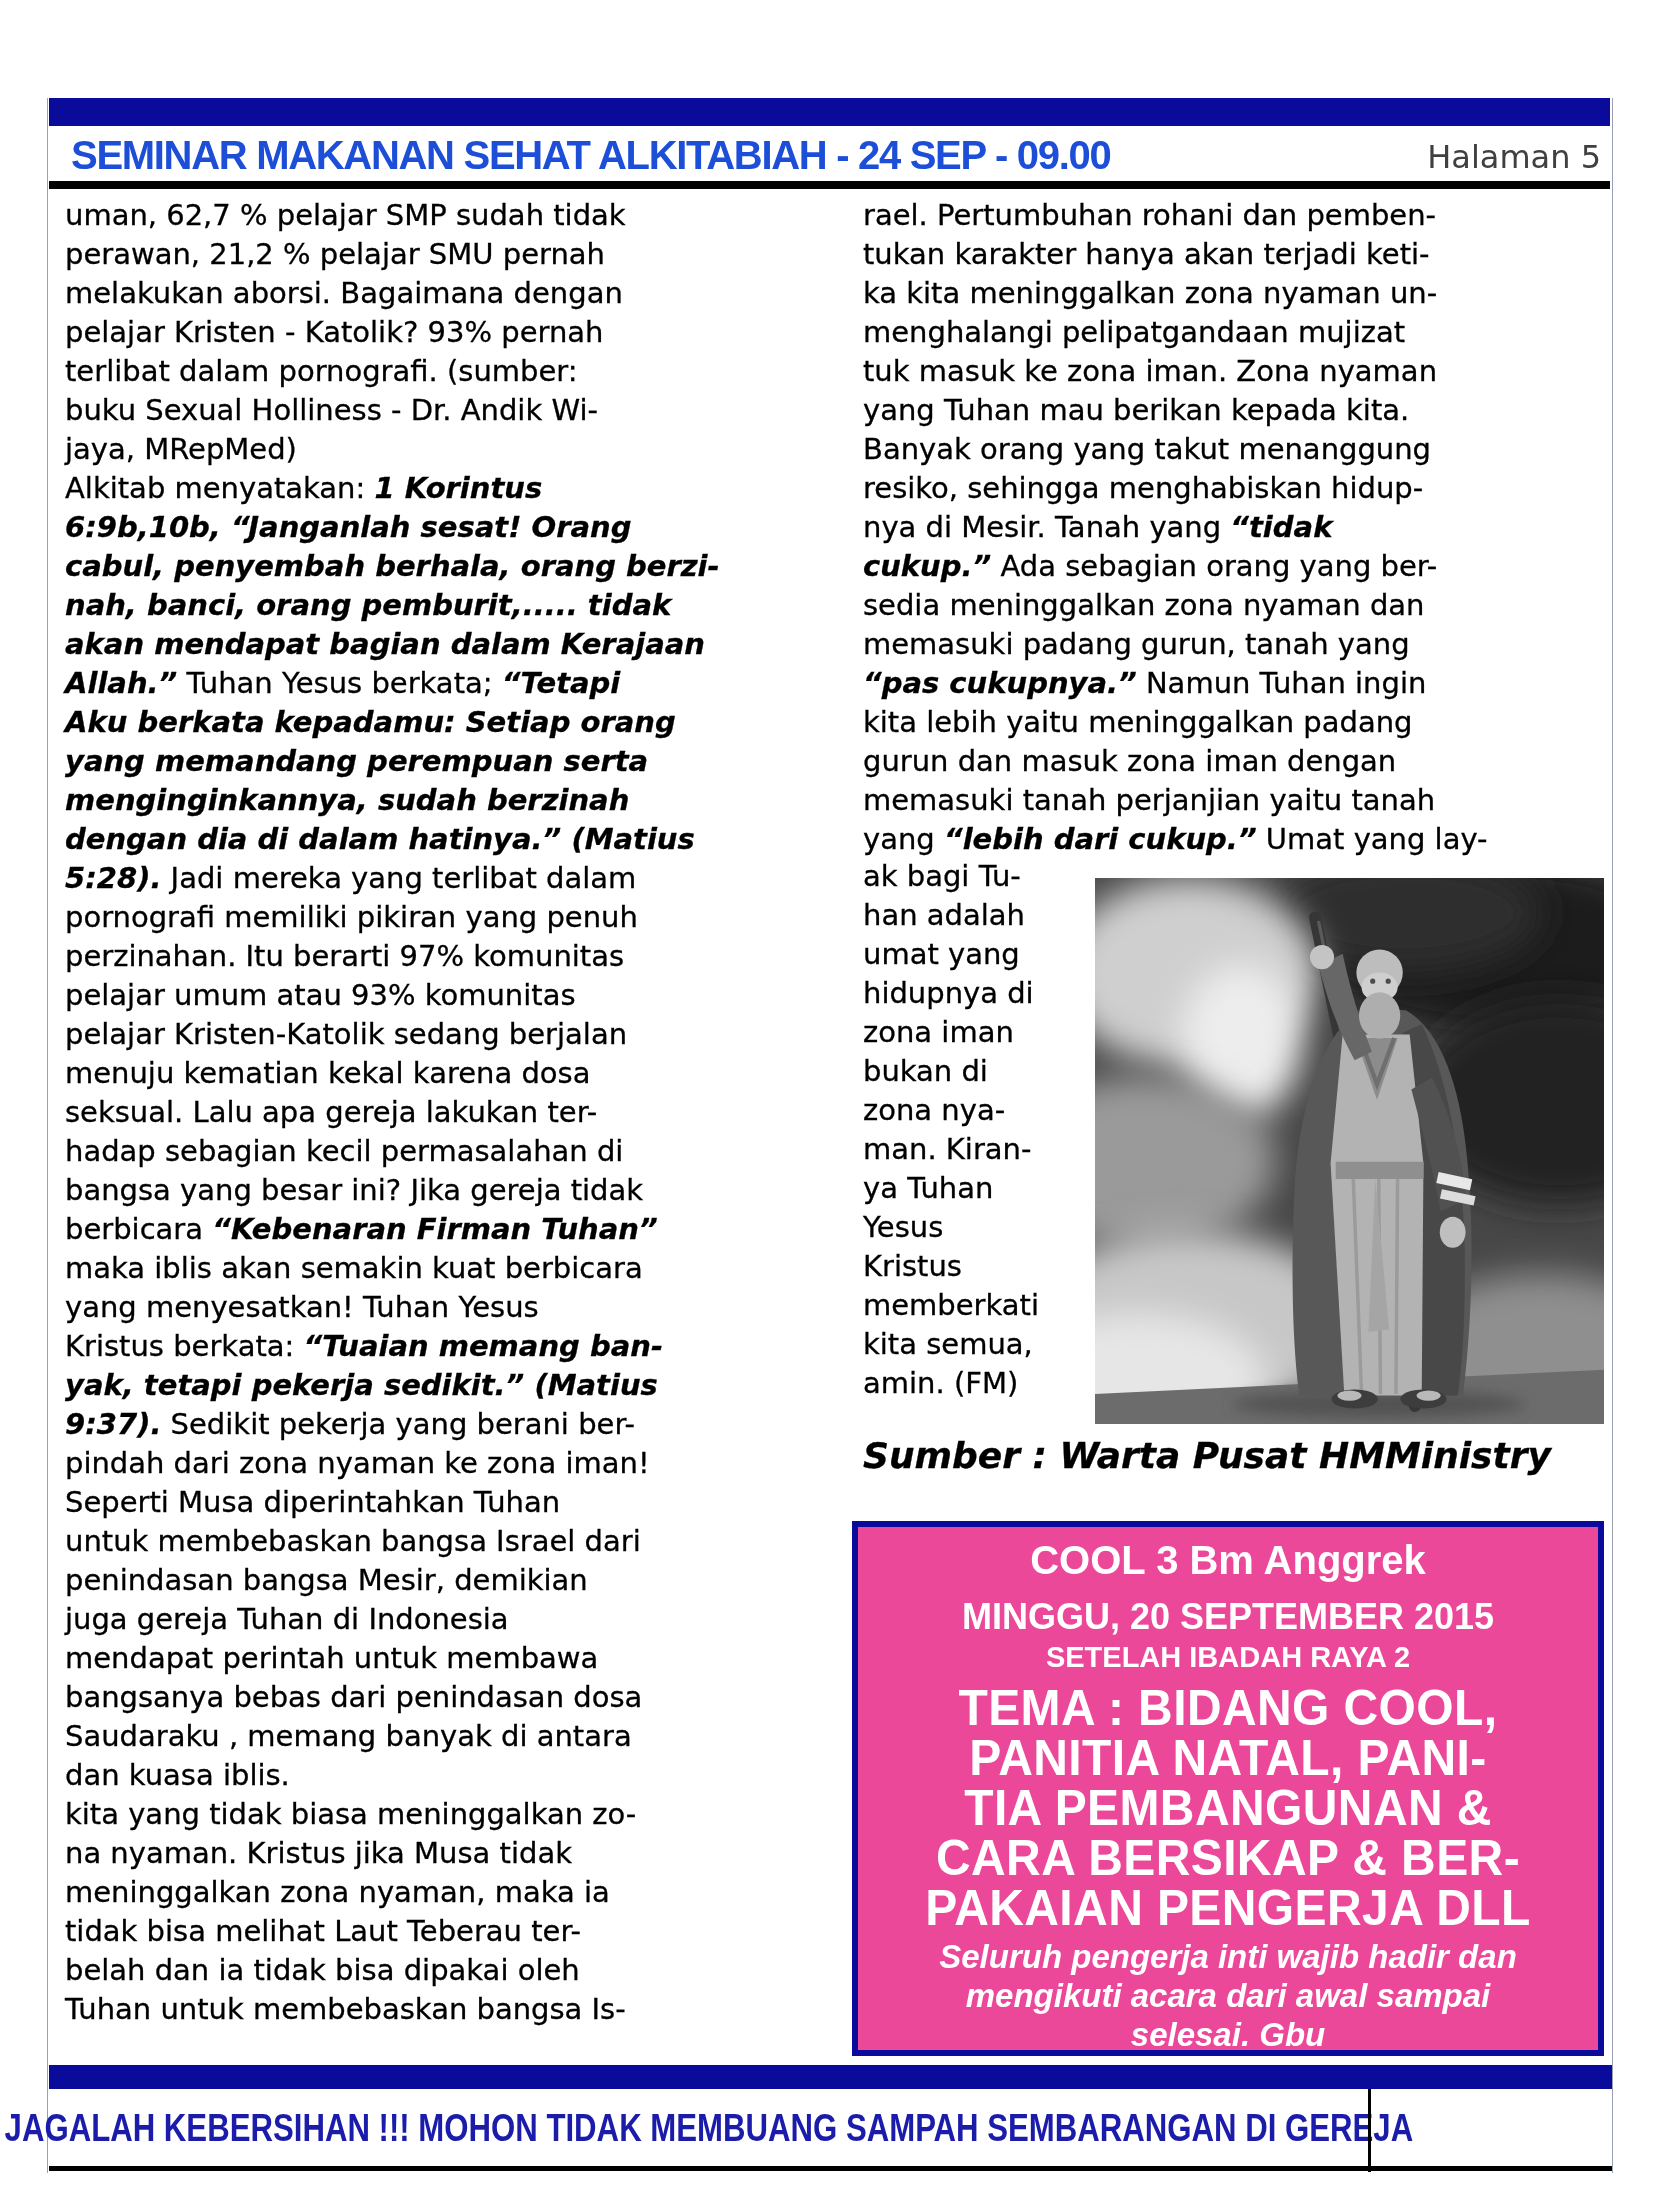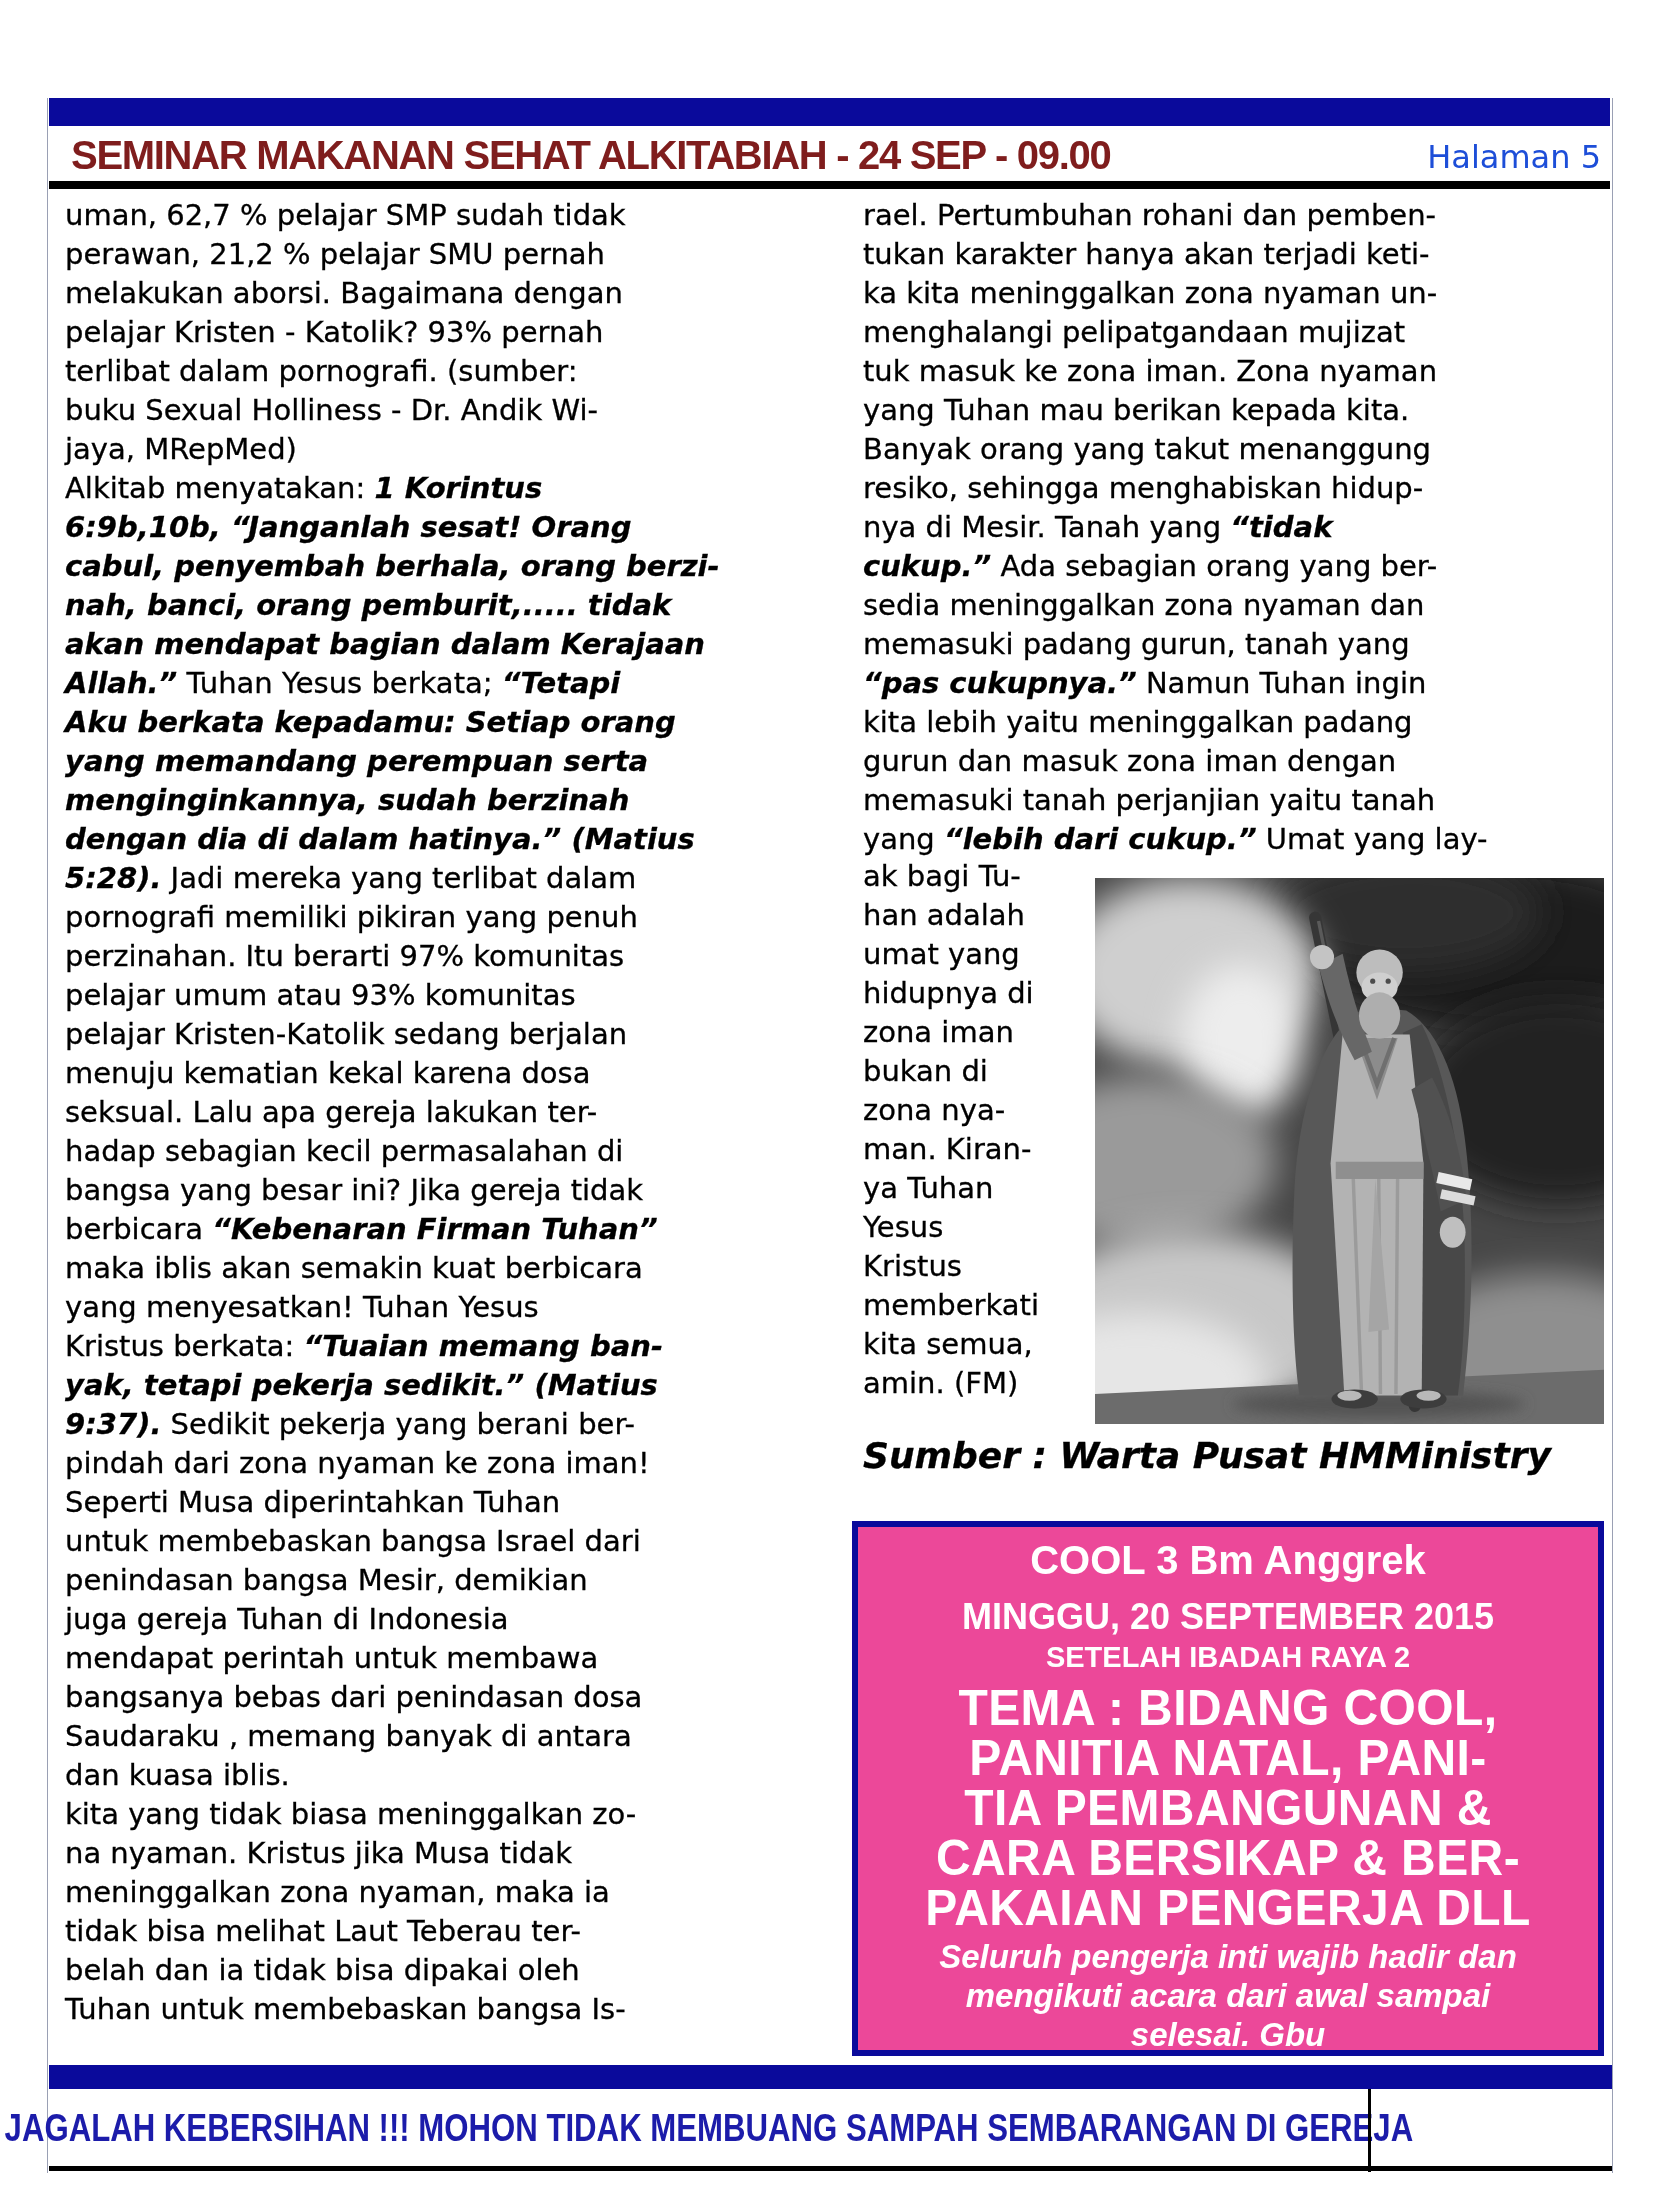--- a/index.html
+++ b/index.html
@@ -5,22 +5,22 @@
   html,body{margin:0;padding:0;background:#ffffff;}
   .page{position:relative;width:1678px;height:2194px;background:#ffffff;overflow:hidden;
         font-family:"DejaVu Sans",sans-serif;color:#000;}
   .abs{position:absolute;}
   
   .frame{left:47px;top:98px;width:1564px;height:2075px;
          border-left:1.7px solid #9aa0b4;border-right:1.7px solid #9aa0b4;}
   
   .topbar{left:49px;top:98px;width:1561px;height:28px;background:#0a0a9b;}
   .title{left:71px;top:129px;width:1291px;font-family:"Liberation Sans",sans-serif;
-         font-weight:bold;font-size:40px;line-height:52px;letter-spacing:-1.3px;color:#7f1d1d;white-space:nowrap;}
-  .halaman{left:1291px;top:138px;width:310px;text-align:right;font-size:32px;color:#1d4ed8;white-space:nowrap;}
+         font-weight:bold;font-size:40px;line-height:52px;letter-spacing:-1.3px;color:#1d4ed8;white-space:nowrap;}
+  .halaman{left:1291px;top:138px;width:310px;text-align:right;font-size:32px;color:#404040;white-space:nowrap;}
   .rule{left:49px;top:181px;width:1561px;height:7.7px;background:#000;}
   
   .col{font-size:29px;line-height:39px;white-space:nowrap;-webkit-text-stroke:0.3px #000;}
   .leftcol{left:65px;top:196px;width:787px;}
   .rightcoltop{left:863px;top:196px;width:776px;}
   .rightcolnarrow{left:863px;top:857px;width:232px;}
   .tl{height:39px;}
   .bi{font-style:italic;font-weight:bold;}
   .sumber{left:863px;top:1435px;font-size:36px;font-style:italic;font-weight:bold;
           -webkit-text-stroke:0.3px #000;white-space:nowrap;}

